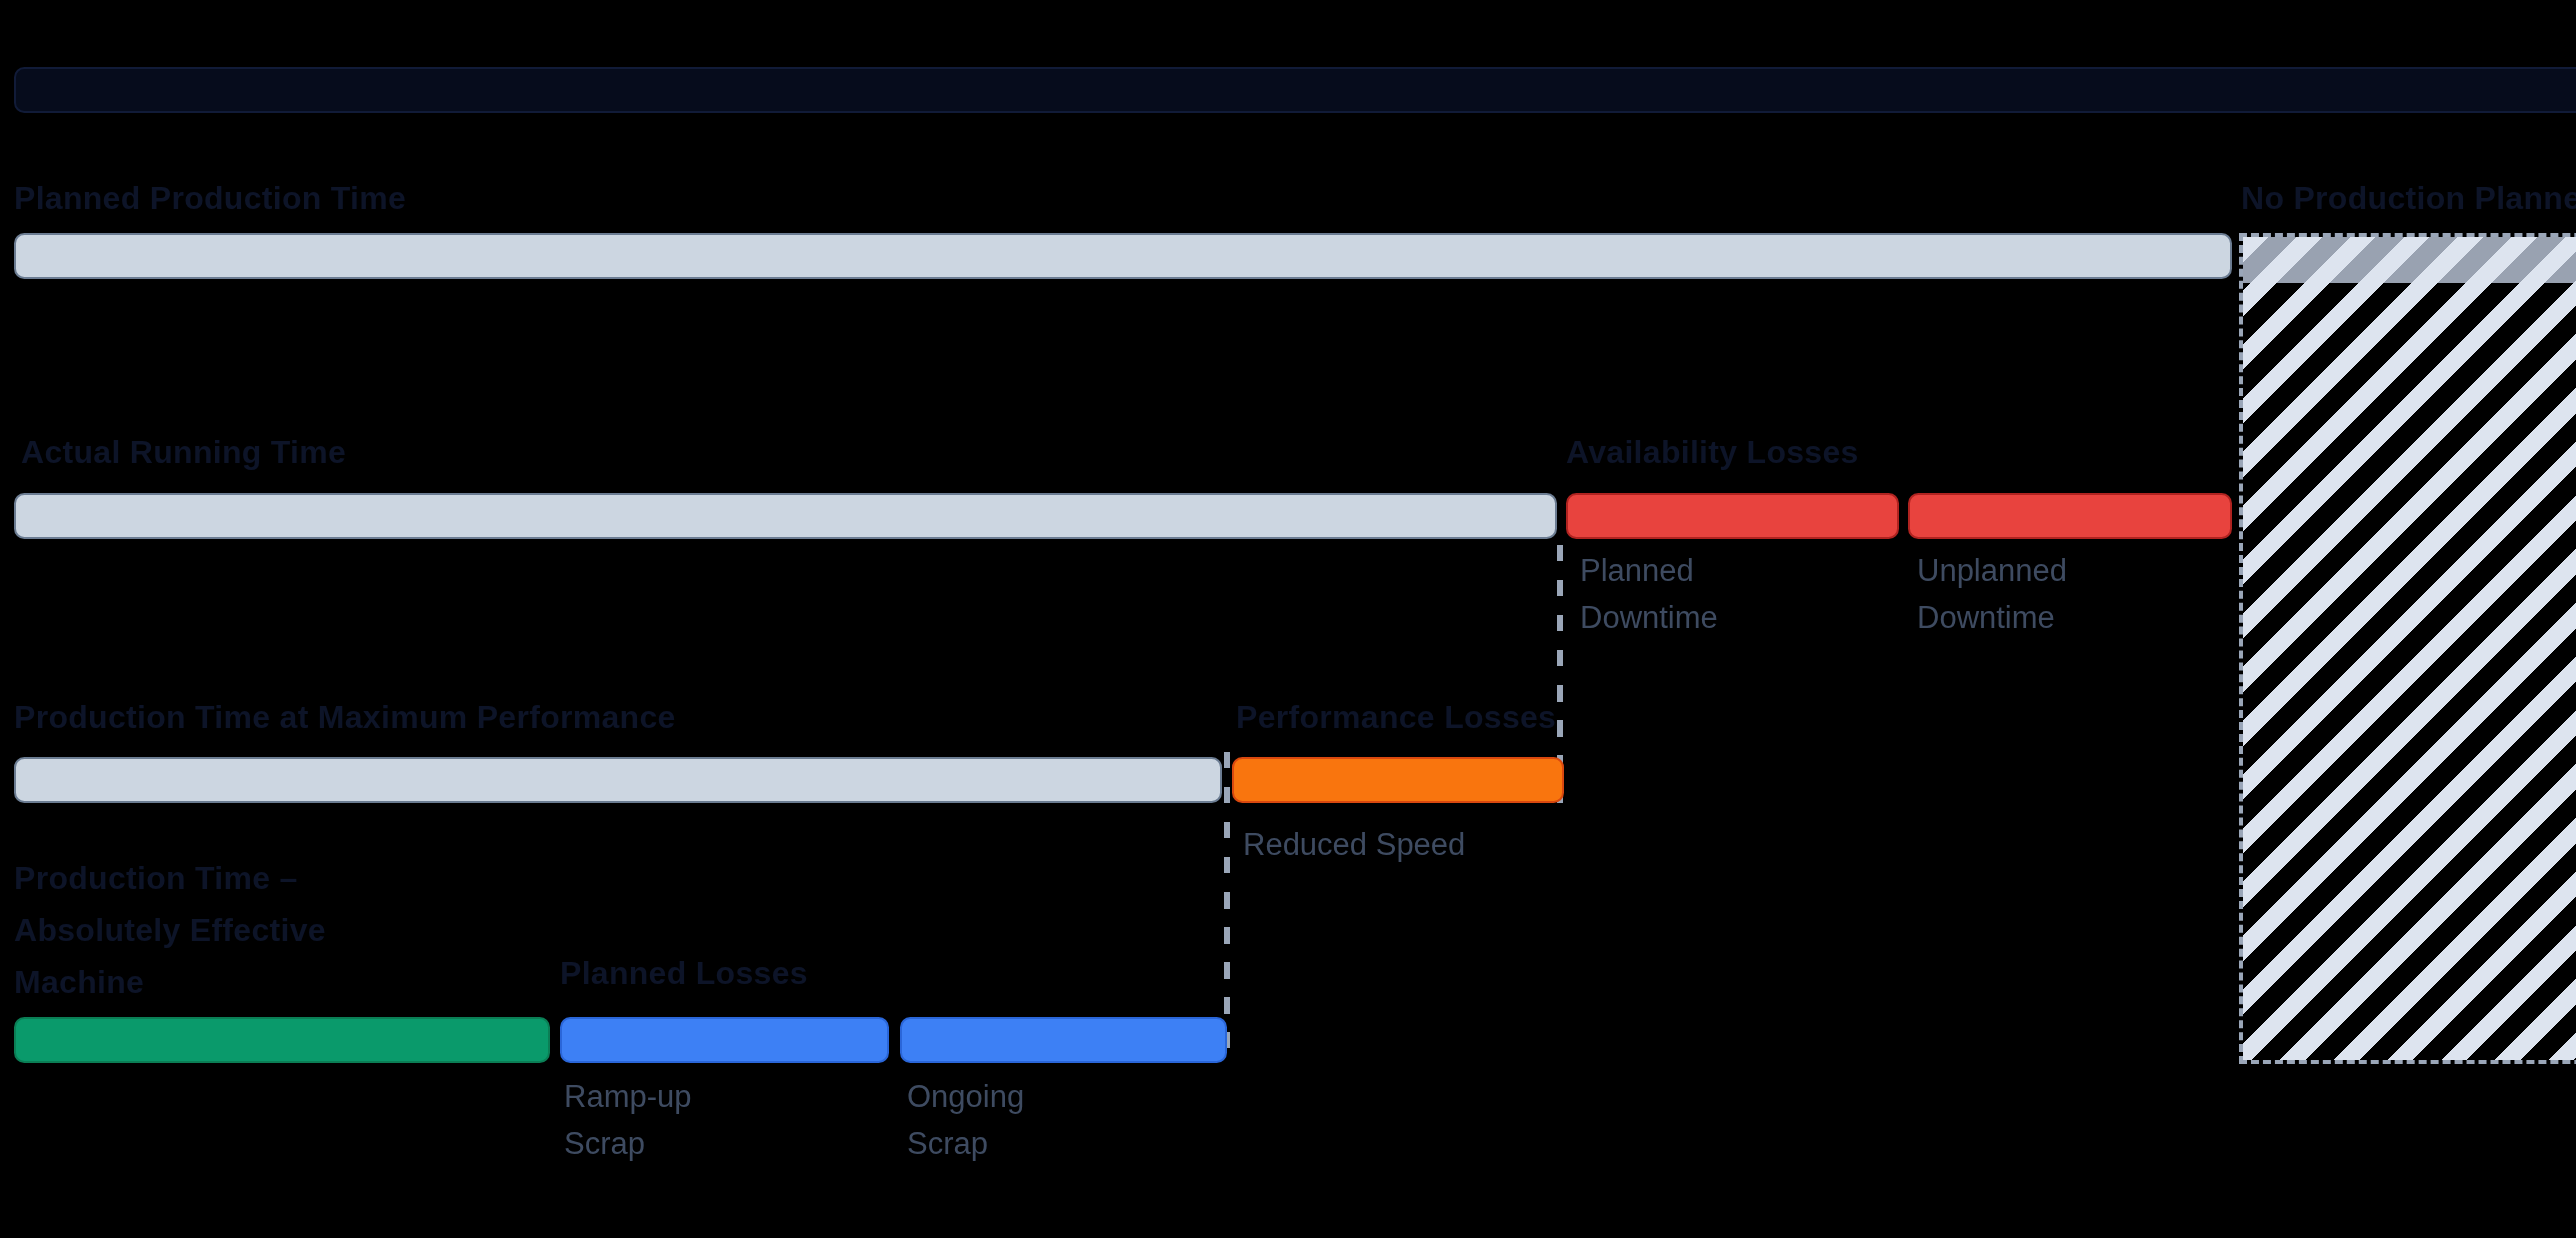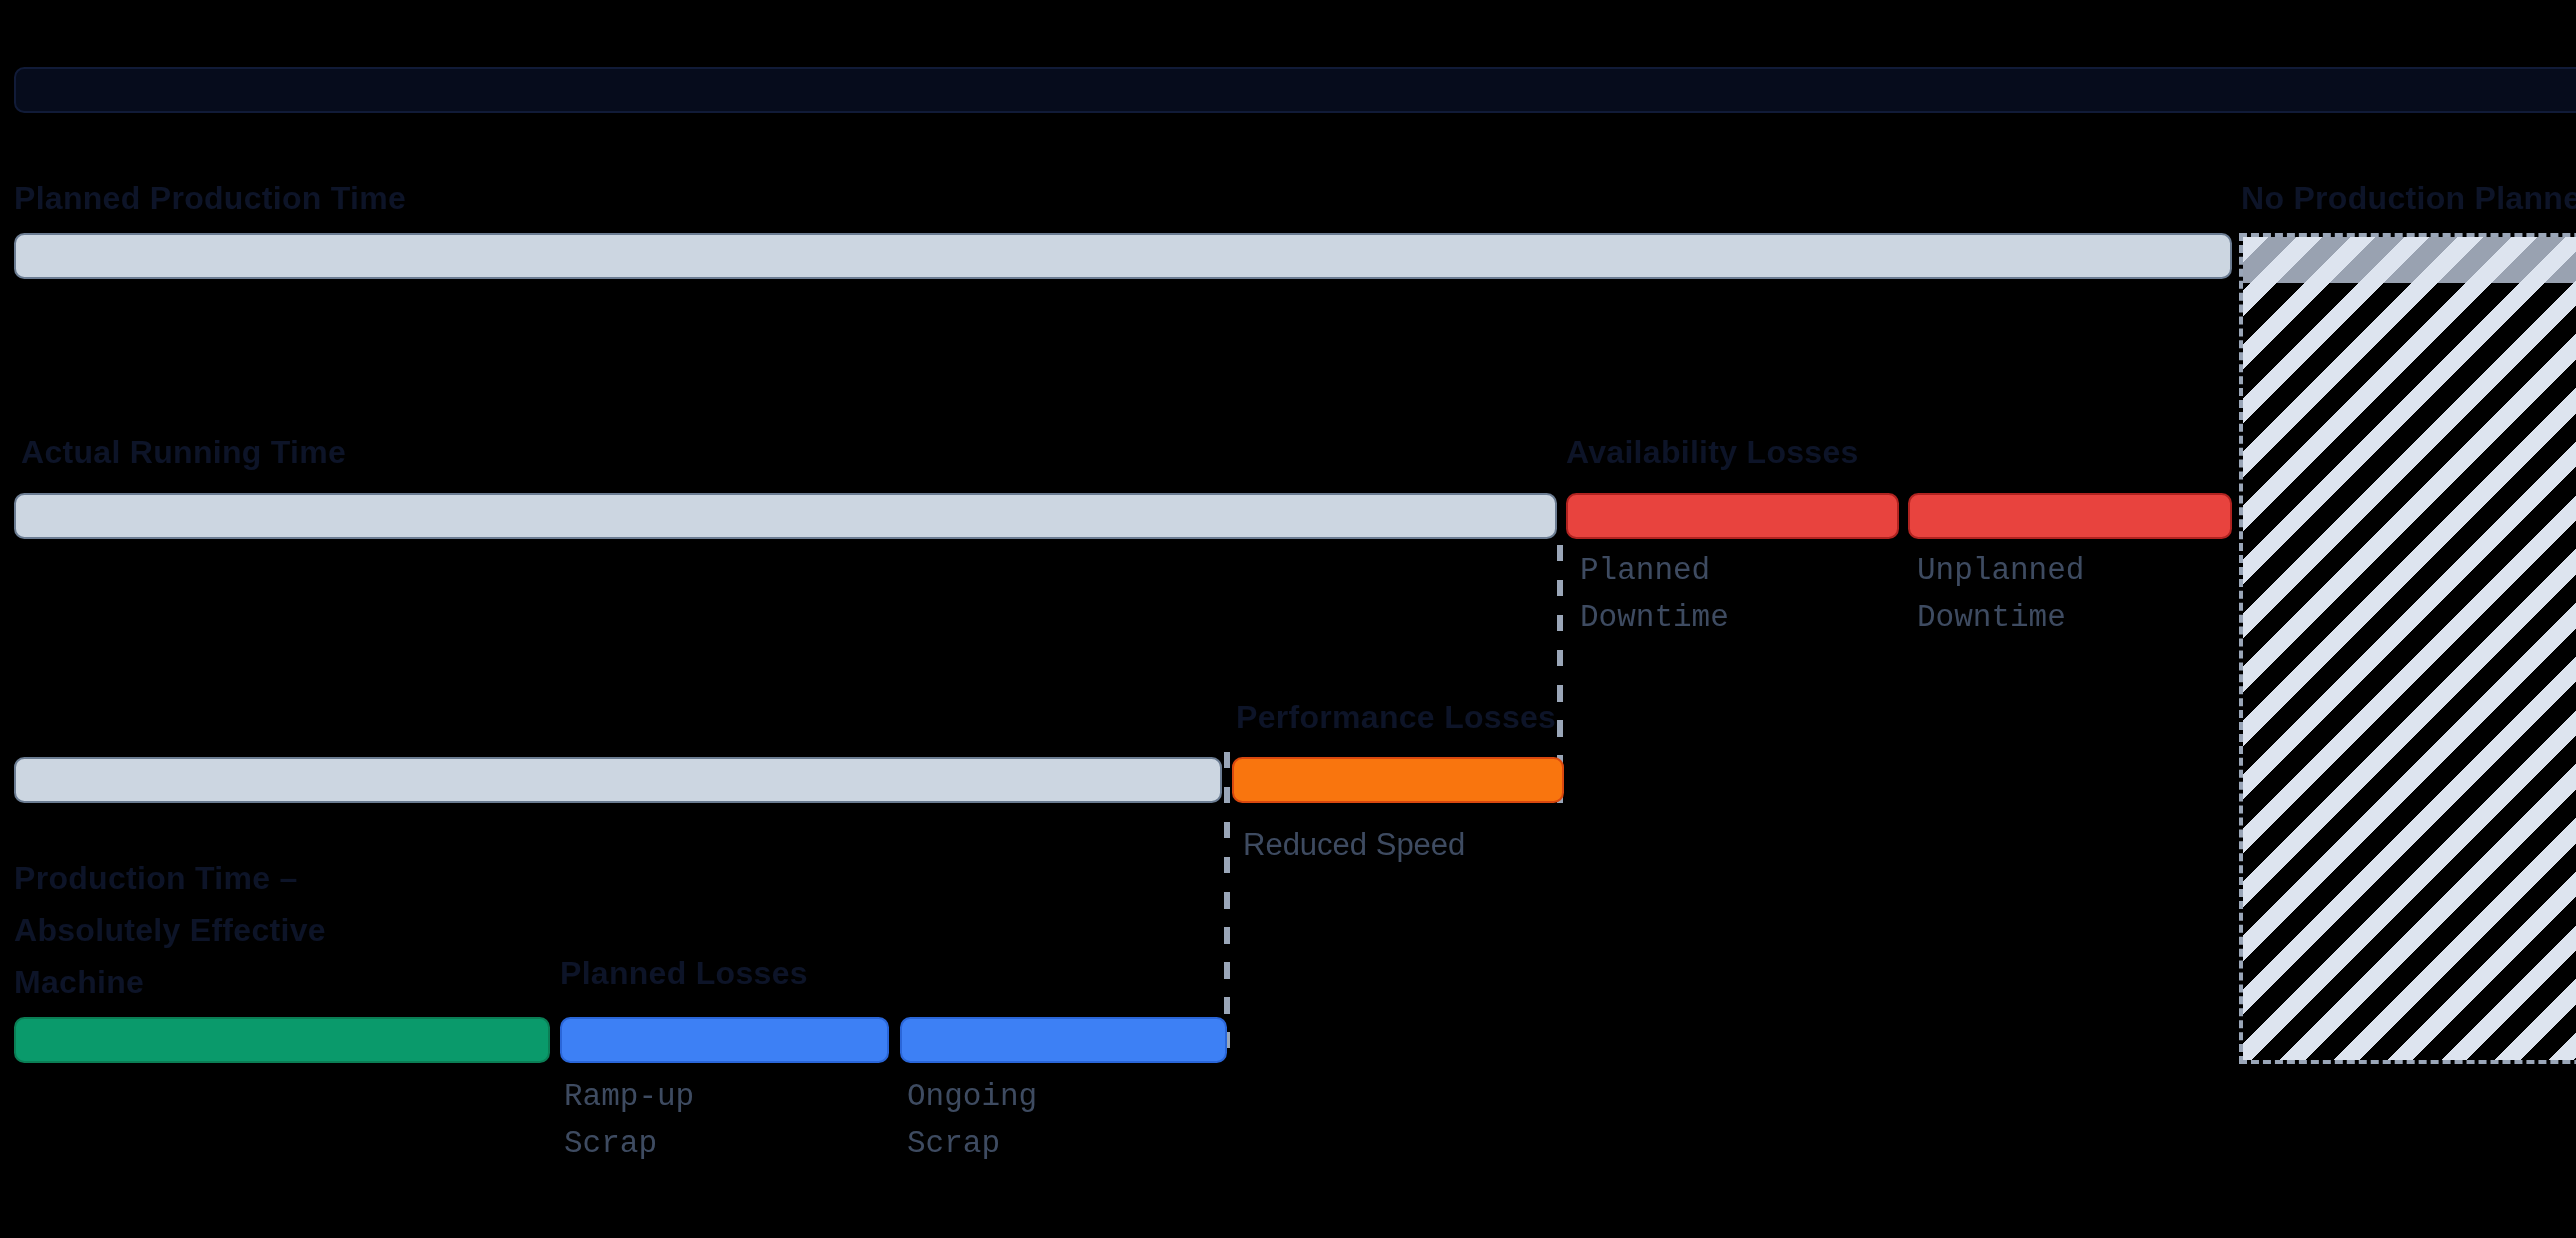--- a/index.html
+++ b/index.html
@@ -37,21 +37,21 @@
   #title .suffix { font-weight: 400; margin-left: 8.2px; }
 
   .sublabel {
     position: absolute;
     font-size: 31px;
     font-weight: 400;
     color: #3e4b61;
     line-height: 47px;
     white-space: nowrap;
   }
-  .sublabel .line { display: block; font-family: Liberation Mono, monospace; }
+  .sublabel .line { display: block; }
 
   
   .bar {
     position: absolute;
     box-sizing: border-box;
     height: 46px;
     border-radius: 10.3px;
     border: 2.6px solid transparent;
   }
   .bar.navy  { background: #060c1c; border-color: #111b38; }
@@ -155,20 +155,21 @@
     <span class="line">Planned</span>
     <span class="line">Downtime</span>
   </div>
   <div class="sublabel" id="l-unplanned-downtime">
     <span class="line">Unplanned</span>
     <span class="line">Downtime</span>
   </div>
 
   <div class="vconnector" id="conn-availability"></div>
 
+  <div class="heading" id="h-max-performance">Production Time at Maximum Performance</div>
   <div class="heading" id="h-performance">Performance Losses</div>
   <div class="bar gray" id="bar-max-performance"></div>
   <div class="bar orange" id="bar-reduced-speed"></div>
   <div class="sublabel" id="l-reduced-speed">Reduced Speed</div>
 
   <div class="vconnector" id="conn-performance"></div>
 
   <div class="heading" id="h-effective-machine">
     <span class="line">Production Time –</span>
     <span class="line">Absolutely Effective</span>

